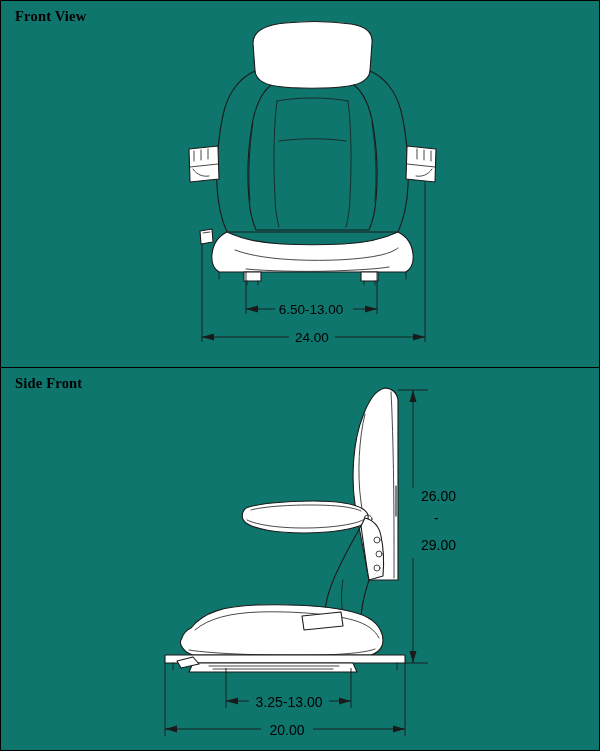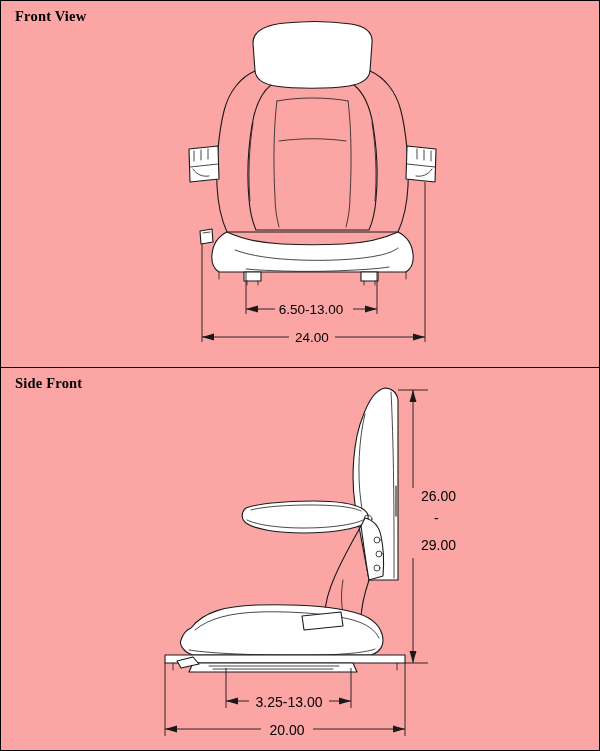--- a/index.html
+++ b/index.html
@@ -7,21 +7,21 @@
     padding: 0;
     background: #ffffff;
   }
   body {
     font-family: "Liberation Serif", serif;
   }
   #page {
     position: relative;
     width: 600px;
     height: 751px;
-    background: #fca5a5;
+    background: #0f766e;
     border: 1px solid #000000;
     box-sizing: border-box;
     overflow: hidden;
   }
   .panel {
     position: absolute;
     left: 0;
     width: 598px;
     box-sizing: border-box;
   }

